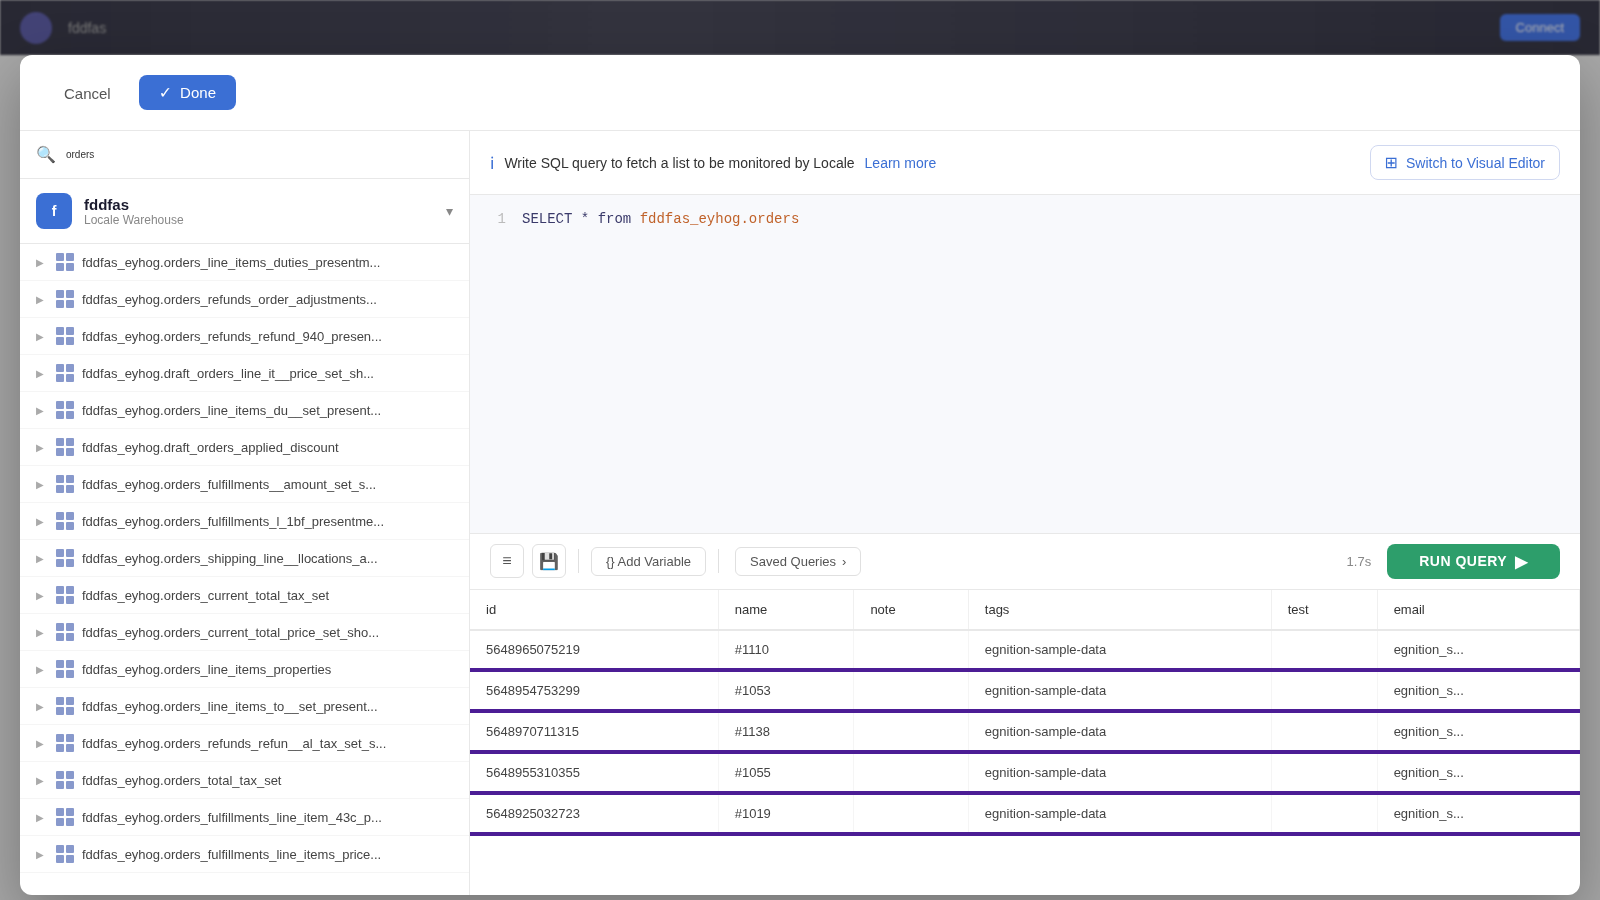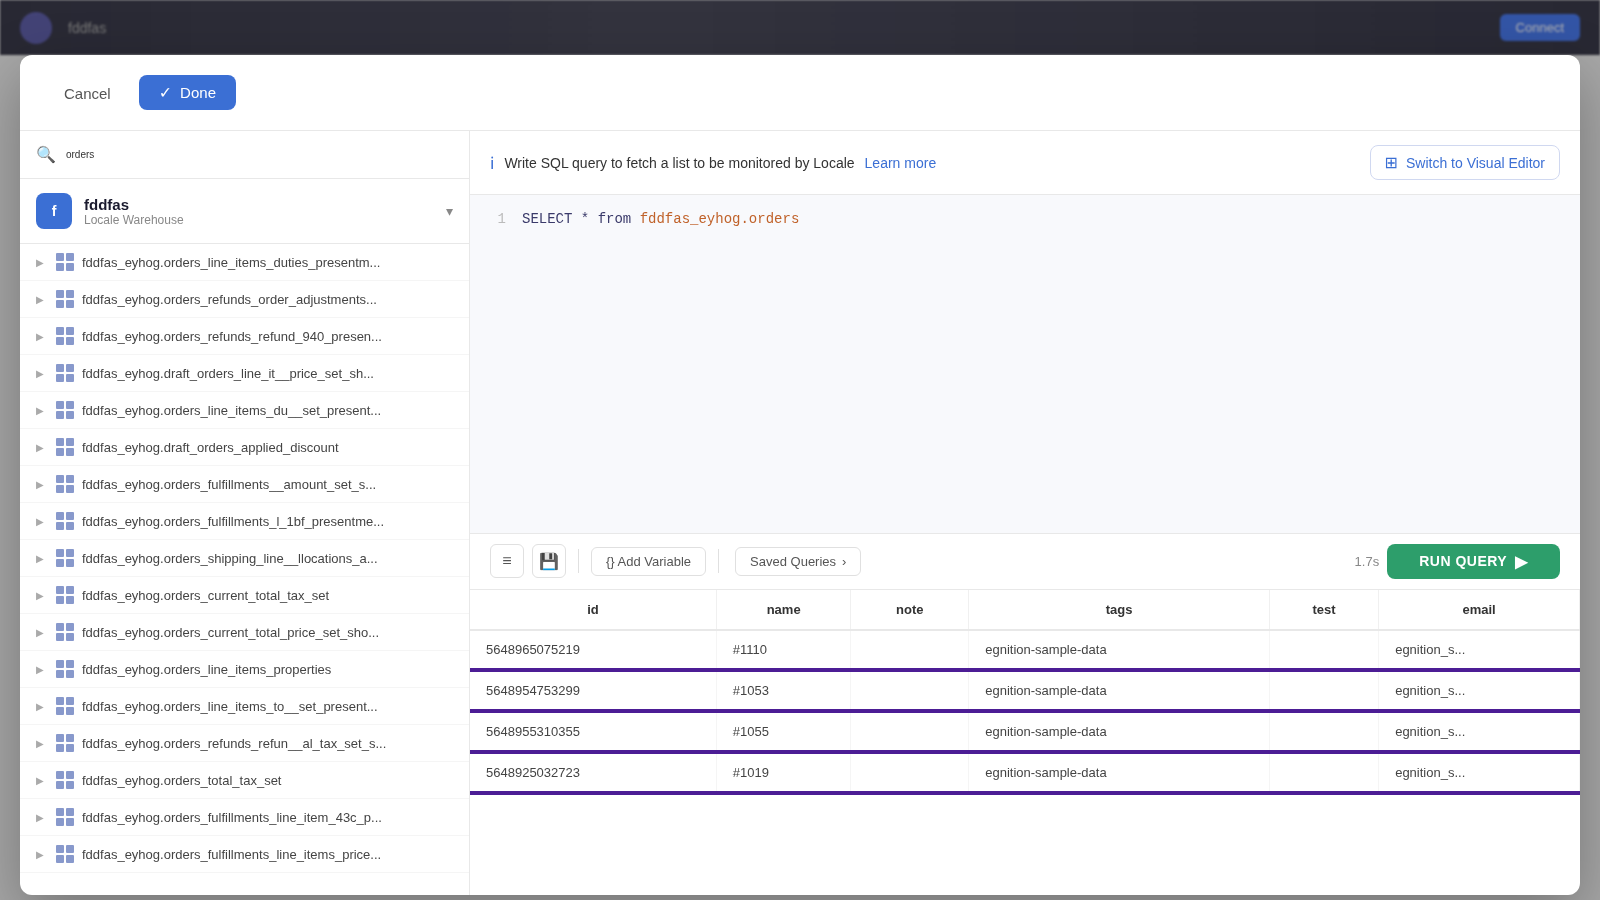--- a/index.html
+++ b/index.html
@@ -336,21 +336,21 @@
       background: white;
       font-size: 13px;
       color: #555;
       cursor: pointer;
       margin-left: 4px;
     }
     .toolbar-spacer { flex: 1; }
     .query-time {
       font-size: 13px;
       color: #888;
-      margin-right: 0;
+      margin-right: 8px;
     }
     .run-query-btn {
       background: #2d9e6b;
       color: white;
       border: none;
       border-radius: 8px;
       padding: 8px 32px;
       font-size: 14px;
       font-weight: 600;
       cursor: pointer;
@@ -370,22 +370,22 @@
       width: 100%;
       border-collapse: collapse;
       font-size: 13px;
     }
     thead tr {
       background: white;
       border-bottom: 2px solid #e8e8e8;
     }
     thead th {
       padding: 12px 16px;
-      text-align: center;
-      font-weight: 700;
+      text-align: left;
+      font-weight: 400;
       color: #333;
       white-space: nowrap;
       border-right: 1px solid #f0f0f0;
     }
     tbody tr {
       border-bottom: 4px solid #4c1d95;
     }
     tbody td {
       padding: 11px 16px;
       color: #444;
@@ -688,20 +688,28 @@
                 </tr>
                 <tr>
                   <td>5648954753299</td>
                   <td>#1053</td>
                   <td></td>
                   <td>egnition-sample-data</td>
                   <td></td>
                   <td>egnition_s...</td>
                 </tr>
                 <tr>
+                  <td>5648970711315</td>
+                  <td>#1138</td>
+                  <td></td>
+                  <td>egnition-sample-data</td>
+                  <td></td>
+                  <td>egnition_s...</td>
+                </tr>
+                <tr>
                   <td>5648955310355</td>
                   <td>#1055</td>
                   <td></td>
                   <td>egnition-sample-data</td>
                   <td></td>
                   <td>egnition_s...</td>
                 </tr>
                 <tr>
                   <td>5648925032723</td>
                   <td>#1019</td>

